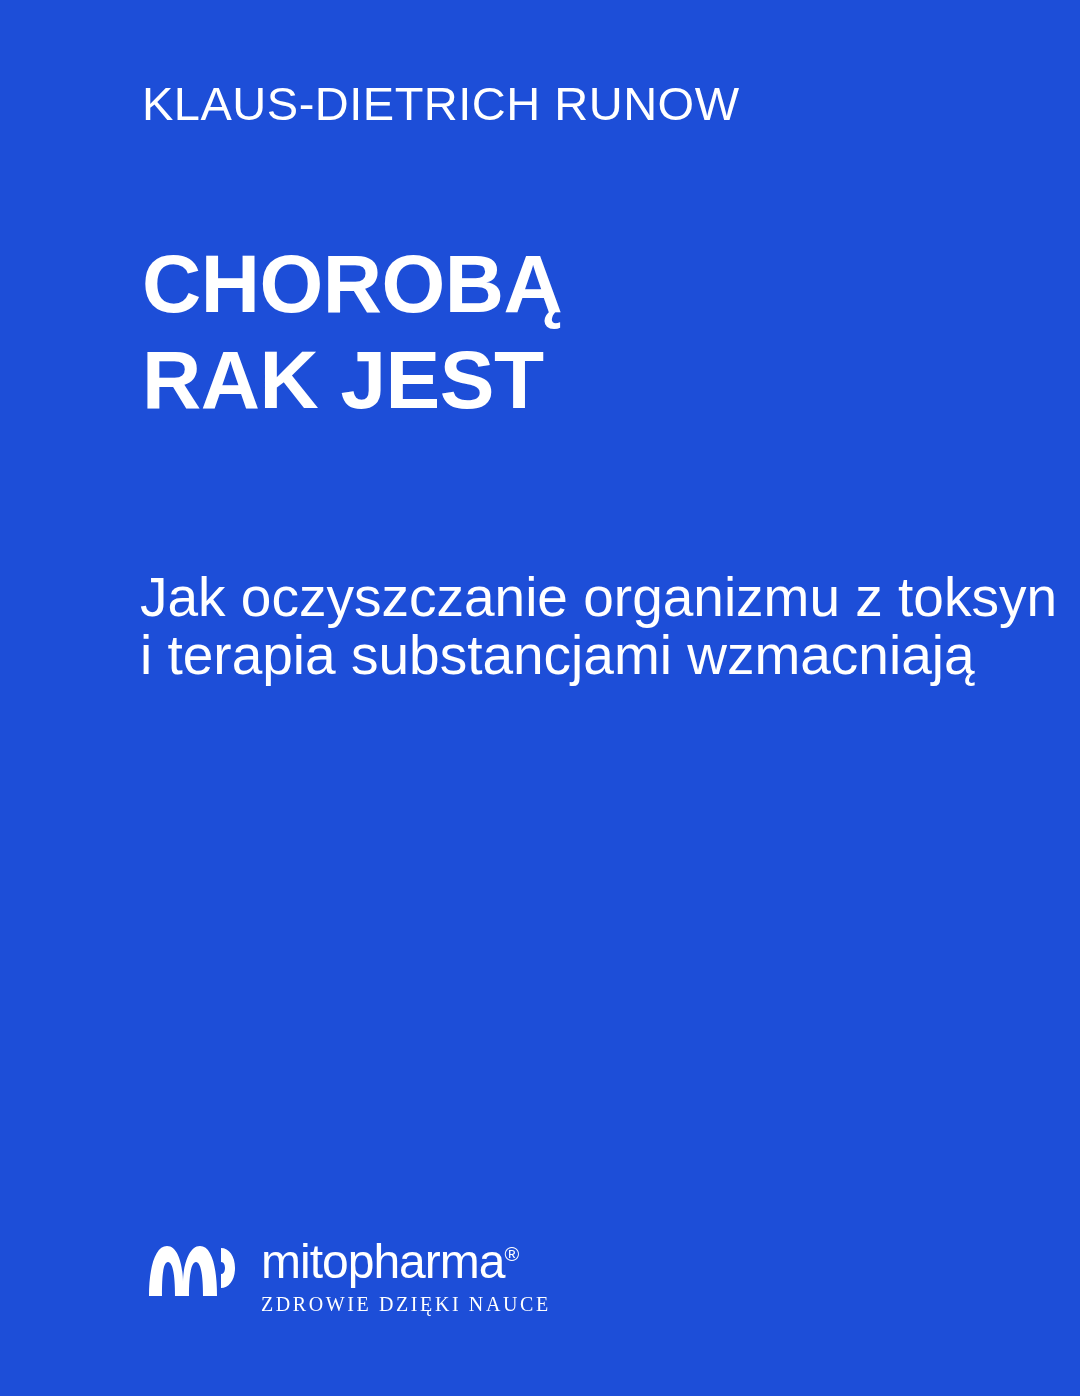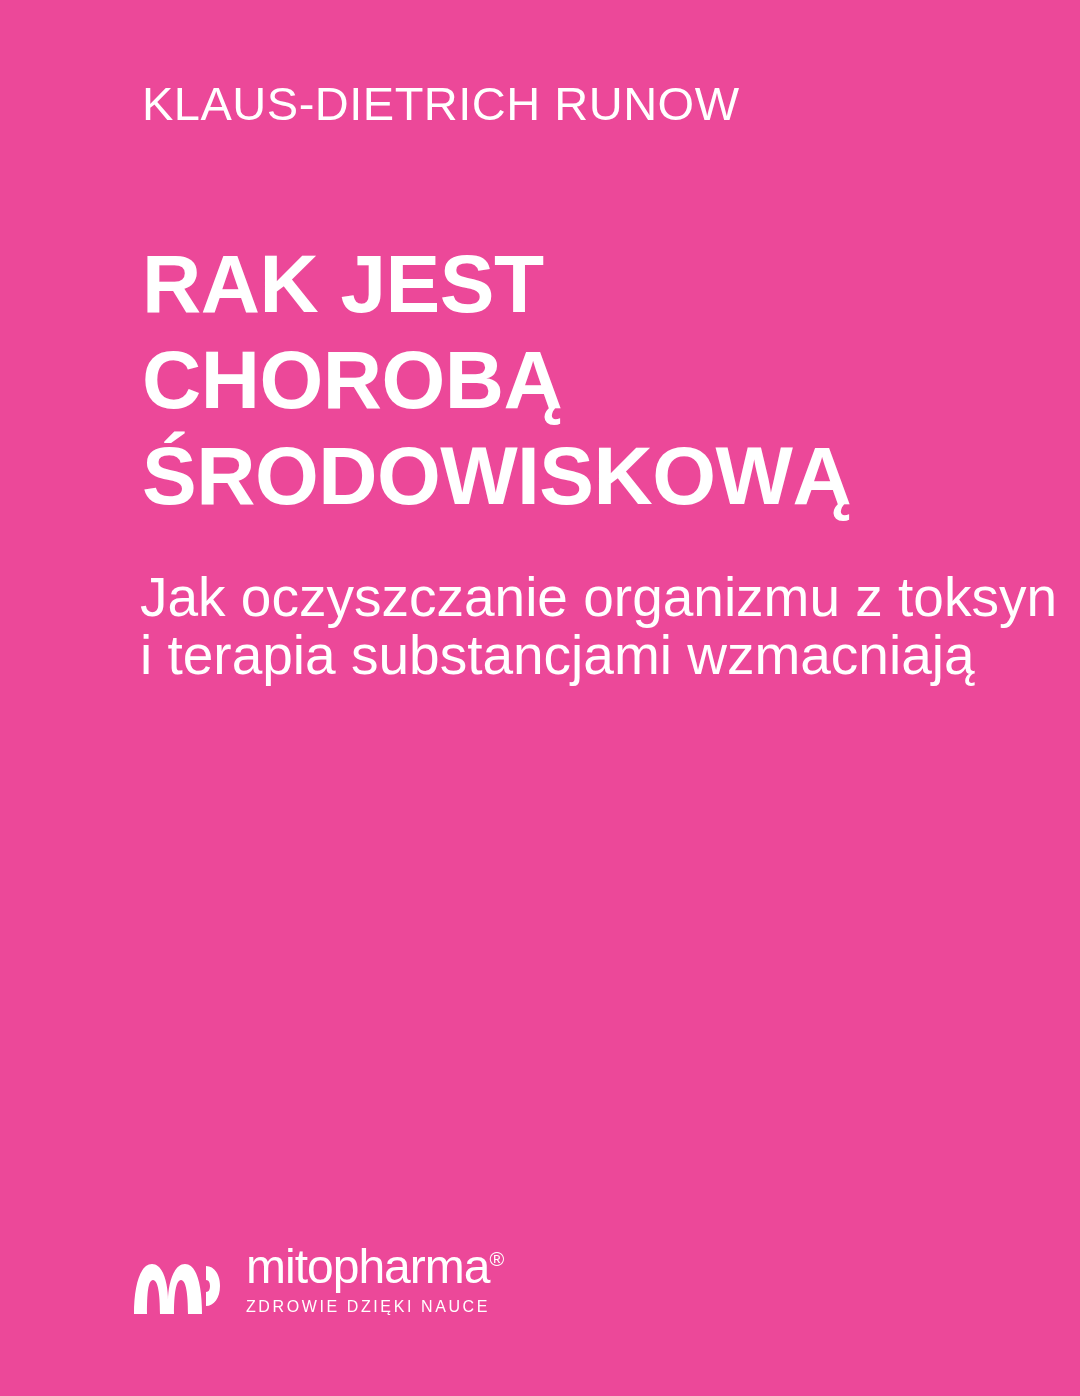--- a/index.html
+++ b/index.html
@@ -14,21 +14,21 @@
     overflow: hidden;
   }
   .cover {
     position: relative;
     width: 1080px;
     height: 1396px;
     background: #55b githubFallback;
     box-sizing: border-box;
   }
   .cover {
-    background: #ec4899;
+    background: #1d4ed8;
     padding-left: 16px;
   }
   .author {
     position: absolute;
     left: 142px;
     top: 76px;
     color: #ffffff;
     font-size: 47px;
     font-weight: 400;
     letter-spacing: 0.5px;
@@ -59,24 +59,24 @@
   .subtitle-line {
     color: #ffffff;
     font-size: 55px;
     line-height: 58px;
     font-weight: 400;
     font-family: "Liberation Sans", sans-serif;
     white-space: nowrap;
   }
   .logo-area {
     position: absolute;
-    left: 130px;
+    left: 145px;
     bottom: 78px;
     display: flex;
-    align-items: flex-end;
+    align-items: flex-start;
   }
   .logo-mark {
     width: 100px;
     height: 62px;
     margin-right: 16px;
     flex: 0 0 auto;
   }
   .logo-text-wrap {
     display: flex;
     flex-direction: column;
@@ -93,38 +93,37 @@
     position: relative;
     white-space: nowrap;
   }
   .logo-reg {
     font-size: 20px;
     vertical-align: super;
     line-height: 1;
   }
   .logo-tagline {
     color: #ffffff;
-    font-size: 16px;
+    font-size: 20px;
     letter-spacing: 2.6px;
     margin-top: 7px;
-    font-family: Liberation Sans, sans-serif;
+    font-family: Liberation Serif, serif;
     white-space: nowrap;
   }
 </style>
 </head>
 <body>
 
 <div class="cover">
 
   <div class="author">KLAUS-DIETRICH RUNOW</div>
 
   <div class="title-block">
+    <div class="title-line">CHOROBĄ</div>
     <div class="title-line">RAK JEST</div>
-    <div class="title-line">CHOROBĄ</div>
-    <div class="title-line">ŚRODOWISKOWĄ</div>
   </div>
 
   <div class="subtitle-block">
     <div class="subtitle-line">Jak oczyszczanie organizmu z toksyn</div>
     <div class="subtitle-line">i terapia substancjami wzmacniają</div>
   </div>
 
   <div class="logo-area">
     <svg class="logo-mark" viewBox="0 0 100 62" aria-hidden="true">
       <path d="M4 58 C4 30 10 8 22 8 C34 8 38 30 38 44 C38 30 43 8 55 8 C67 8 72 30 72 58 L58 58 C58 38 56 24 51 24 C46 24 44 38 44 58 L30 58 C30 38 28 24 23 24 C18 24 17 38 17 58 Z" fill="#ffffff"></path>

